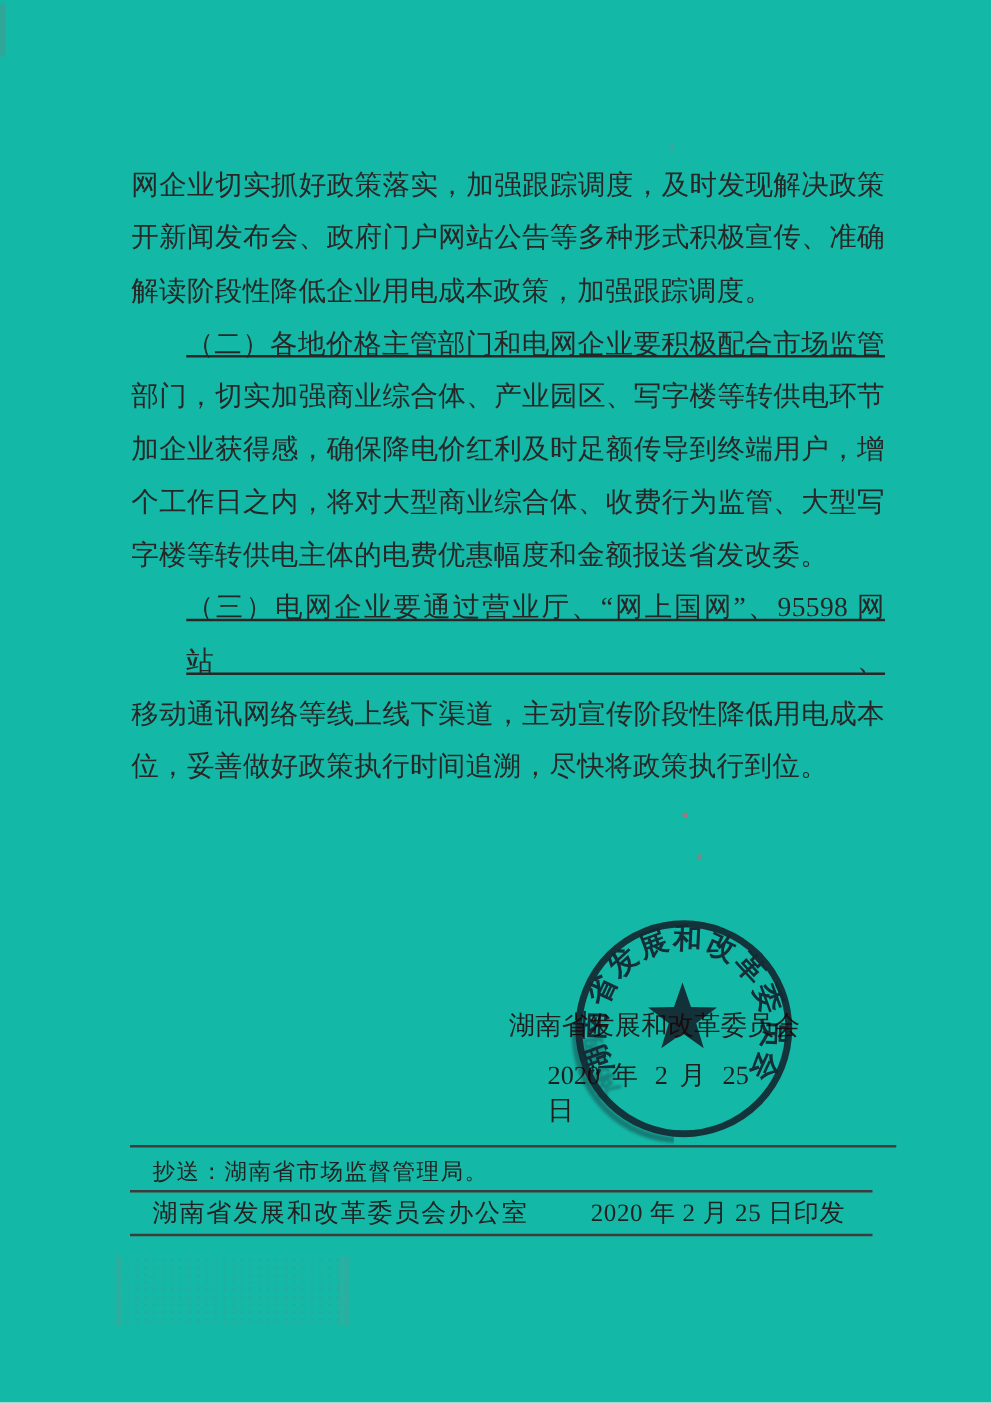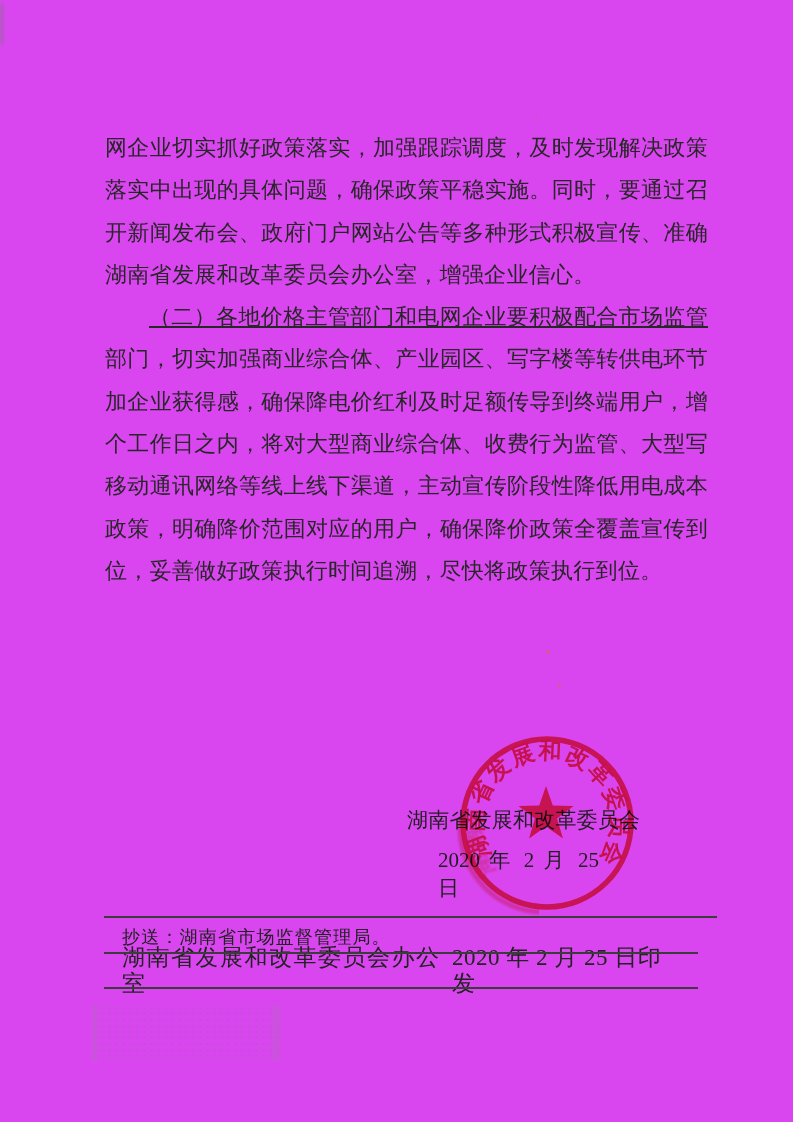--- a/index.html
+++ b/index.html
@@ -1,18 +1,18 @@
 <!DOCTYPE html>
 <html><head>
 <meta charset="utf-8">
 <style>
   html,body{margin:0;padding:0;background:#e9e9e9;}
   .page{
     position:relative; width:793px; height:1122px; margin:0 auto;
-    background:#d946ef; overflow:hidden;
+    background:#14b8a6; overflow:hidden;
     font-family:"Liberation Serif", serif;
     color:#262626;
   }
   
   .doc-body{
     position:absolute; left:105px; top:127px; width:603px;
     font-size:22px; line-height:42.3px; color:#272727;
   }
   .doc-line{
     text-align:justify; text-align-last:left; white-space:normal;
@@ -40,22 +40,22 @@
   .rule{ position:absolute; background:#3c3c3c; z-index:1; }
   .rule-top{ left:104px; top:916px; width:613px; height:2.2px; }
   .rule-mid{ left:104px; top:952px; width:594px; height:1.7px; }
   .rule-bot{ left:104px; top:987px; width:594px; height:2.2px; }
   .cc-row{
     position:absolute; left:122px; top:924px; width:560px; height:26px;
     font-size:18px; line-height:26px; letter-spacing:1.2px; color:#222;
   }
   .issuer-row{
     position:absolute; left:122px; top:958px; width:554px; height:26px;
-    display:flex; justify-content:space-between; align-items:center;
-    font-size:23px; line-height:26px; color:#222;
+    display:flex; justify-content:space-between; align-items:flex-start;
+    font-size:20px; line-height:26px; color:#222;
   }
   .issuer-name{ letter-spacing:1.5px; }
   .print-date{ letter-spacing:0.5px; }
   
   .scan-noise{
     position:absolute; left:92px; top:1005px; width:188px; height:56px;
     background:
       linear-gradient(90deg, rgba(140,140,140,.30) 0 5px, rgba(140,140,140,0) 5px calc(100% - 8px), rgba(140,140,140,.28) calc(100% - 8px) 100%),
       radial-gradient(rgba(120,120,120,.35) 1px, rgba(0,0,0,0) 1.6px),
       radial-gradient(rgba(130,130,130,.25) 1px, rgba(0,0,0,0) 1.6px);
@@ -72,29 +72,29 @@
   .speck2{ left:558px; top:683px; width:3px; height:5px; opacity:.5; }
   .speck3{ left:536px; top:116px; width:3px; height:3px; opacity:.35; }
 </style>
 </head>
 <body>
 
 <div class="page">
 
   <div class="doc-body" id="doc-body">
       <div class="doc-line fill">网企业切实抓好政策落实，加强跟踪调度，及时发现解决政策</div>
-      <div class="doc-line fill">落实中出现的具体问题，确保政策平稳实施。同时，要通过召</div>
       <div class="doc-line fill">开新闻发布会、政府门户网站公告等多种形式积极宣传、准确</div>
-      <div class="doc-line">湖南省发展和改革委员会办公室，增强企业信心。</div>
+      <div class="doc-line">解读阶段性降低企业用电成本政策，加强跟踪调度。</div>
       <div class="doc-line fill indent">（二）各地价格主管部门和电网企业要积极配合市场监管</div>
       <div class="doc-line fill">部门，切实加强商业综合体、产业园区、写字楼等转供电环节</div>
       <div class="doc-line fill">加企业获得感，确保降电价红利及时足额传导到终端用户，增</div>
       <div class="doc-line fill">个工作日之内，将对大型商业综合体、收费行为监管、大型写</div>
+      <div class="doc-line">字楼等转供电主体的电费优惠幅度和金额报送省发改委。</div>
+      <div class="doc-line fill indent">（三）电网企业要通过营业厅、“网上国网”、95598 网站、</div>
       <div class="doc-line fill">移动通讯网络等线上线下渠道，主动宣传阶段性降低用电成本</div>
-      <div class="doc-line fill">政策，明确降价范围对应的用户，确保降价政策全覆盖宣传到</div>
       <div class="doc-line">位，妥善做好政策执行时间追溯，尽快将政策执行到位。</div>
     </div>
 
   <div class="sig-agency">湖南省发展和改革委员会</div>
   <div class="sig-date">2020 年 2 月 25 日</div>
 
   <div class="seal">
     <svg id="seal-svg" width="200" height="200" viewBox="0 0 200 200">
         <defs>
           <filter id="sblur">

